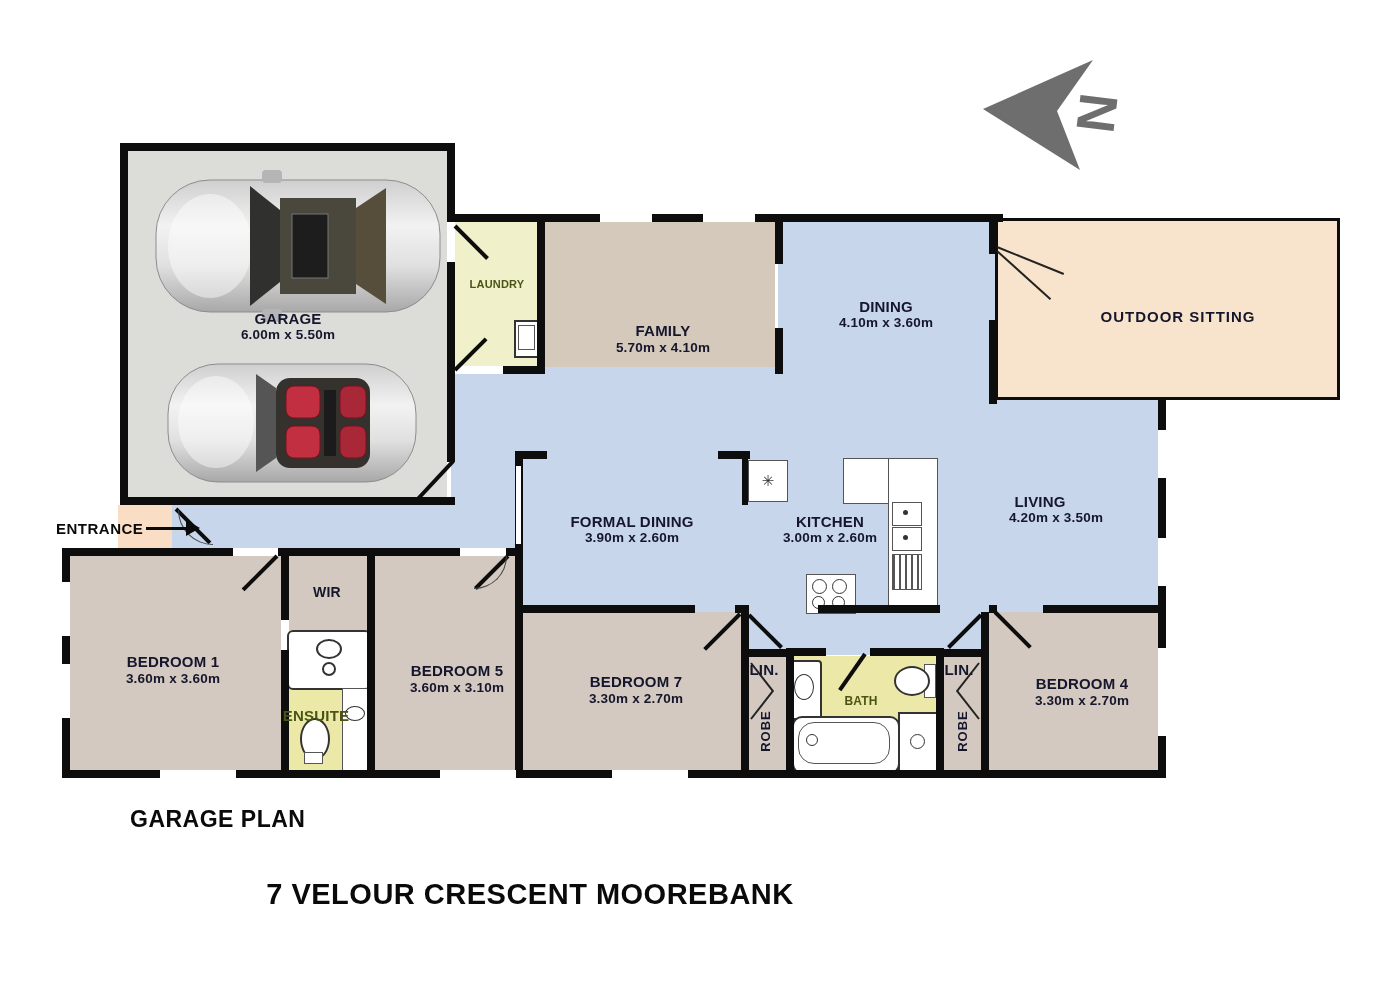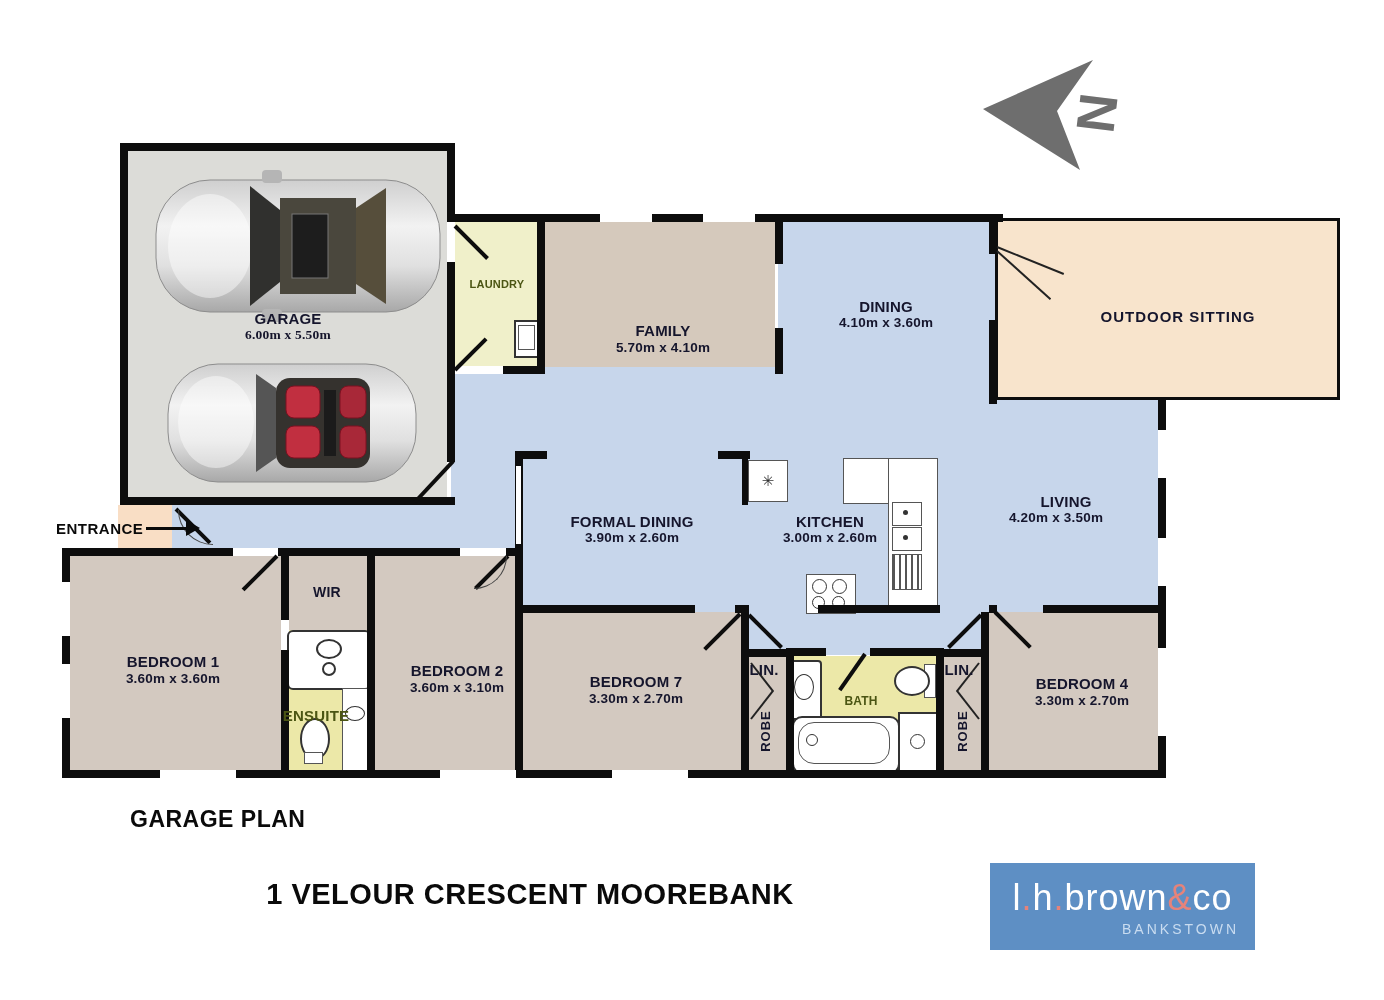--- a/index.html
+++ b/index.html
@@ -208,54 +208,50 @@
   <div class="door" style="left:981px;top:613px;width:46px;transform:rotate(135deg);"></div>
   <div class="door" style="left:995px;top:610px;width:50px;transform:rotate(45deg);"></div>
   <div class="door2" style="left:997px;top:246px;width:72px;transform:rotate(22deg);"></div>
   <div class="door2" style="left:997px;top:250px;width:72px;transform:rotate(42deg);"></div>
   <div class="door2" style="left:751px;top:662px;width:36px;transform:rotate(52deg);"></div>
   <div class="door2" style="left:751px;top:718px;width:36px;transform:rotate(-52deg);"></div>
   <div class="door2" style="left:979px;top:662px;width:36px;transform:rotate(128deg);"></div>
   <div class="door2" style="left:979px;top:718px;width:36px;transform:rotate(232deg);"></div>
 
   <div class="rname" style="left:288px;top:318px;">GARAGE</div>
-  <div class="rdims" style="left:288px;top:335px;font-family:Liberation Serif, serif;">6.00m x 5.50m</div>
+  <div class="rdims" style="left:288px;top:335px;">6.00m x 5.50m</div>
   <div class="rname olive" style="left:497px;top:284px;font-size:11px;">LAUNDRY</div>
   <div class="rname" style="left:663px;top:330px;">FAMILY</div>
   <div class="rdims" style="left:663px;top:348px;">5.70m x 4.10m</div>
   <div class="rname" style="left:886px;top:306px;">DINING</div>
   <div class="rdims" style="left:886px;top:323px;">4.10m x 3.60m</div>
   <div class="rname" style="left:1178px;top:316px;letter-spacing:1px;">OUTDOOR SITTING</div>
-  <div class="rname" style="left:1066px;top:501px;">LIVING</div>
+  <div class="rname" style="left:1040px;top:501px;">LIVING</div>
   <div class="rdims" style="left:1056px;top:518px;">4.20m x 3.50m</div>
   <div class="rname" style="left:632px;top:521px;">FORMAL DINING</div>
   <div class="rdims" style="left:632px;top:538px;">3.90m x 2.60m</div>
   <div class="rname" style="left:830px;top:521px;">KITCHEN</div>
   <div class="rdims" style="left:830px;top:538px;">3.00m x 2.60m</div>
   <div class="rname" style="left:327px;top:592px;font-size:14px;">WIR</div>
   <div class="rname olive small" style="left:316px;top:715px;">ENSUITE</div>
   <div class="rname" style="left:173px;top:661px;">BEDROOM 1</div>
   <div class="rdims" style="left:173px;top:679px;">3.60m x 3.60m</div>
-  <div class="rname" style="left:457px;top:670px;">BEDROOM 2</div>
+  <div class="rname" style="left:457px;top:670px;">BEDROOM 5</div>
   <div class="rdims" style="left:457px;top:688px;">3.60m x 3.10m</div>
   <div class="rname" style="left:636px;top:681px;">BEDROOM 7</div>
   <div class="rdims" style="left:636px;top:699px;">3.30m x 2.70m</div>
   <div class="rname" style="left:1082px;top:683px;">BEDROOM 4</div>
   <div class="rdims" style="left:1082px;top:701px;">3.30m x 2.70m</div>
   <div class="rname olive" style="left:861px;top:701px;font-size:12px;">BATH</div>
   <div class="rname small" style="left:764px;top:669px;">LIN.</div>
   <div class="rname small" style="left:959px;top:669px;">LIN.</div>
   <div class="rname vert" style="left:765px;top:731px;">ROBE</div>
   <div class="rname vert" style="left:962px;top:731px;">ROBE</div>
 
   <div class="entrance-label">ENTRANCE</div>
   <div class="arrow-line"></div>
   <div class="arrow-head"></div>
 
   <div id="floorplan-title">GARAGE PLAN</div>
-  <div id="address">1 VELOUR CRESCENT  MOOREBANK</div>
-
-  <div id="logo">
-    <div class="main"><span>l</span><span class="accent">.</span><span>h</span><span class="accent">.</span><span>brown</span><span class="accent">&amp;</span><span>co</span></div>
-    <div class="suburb">BANKSTOWN</div>
-  </div>
+  <div id="address">7 VELOUR CRESCENT  MOOREBANK</div>
+
 
 </div>
 
 </body></html>

